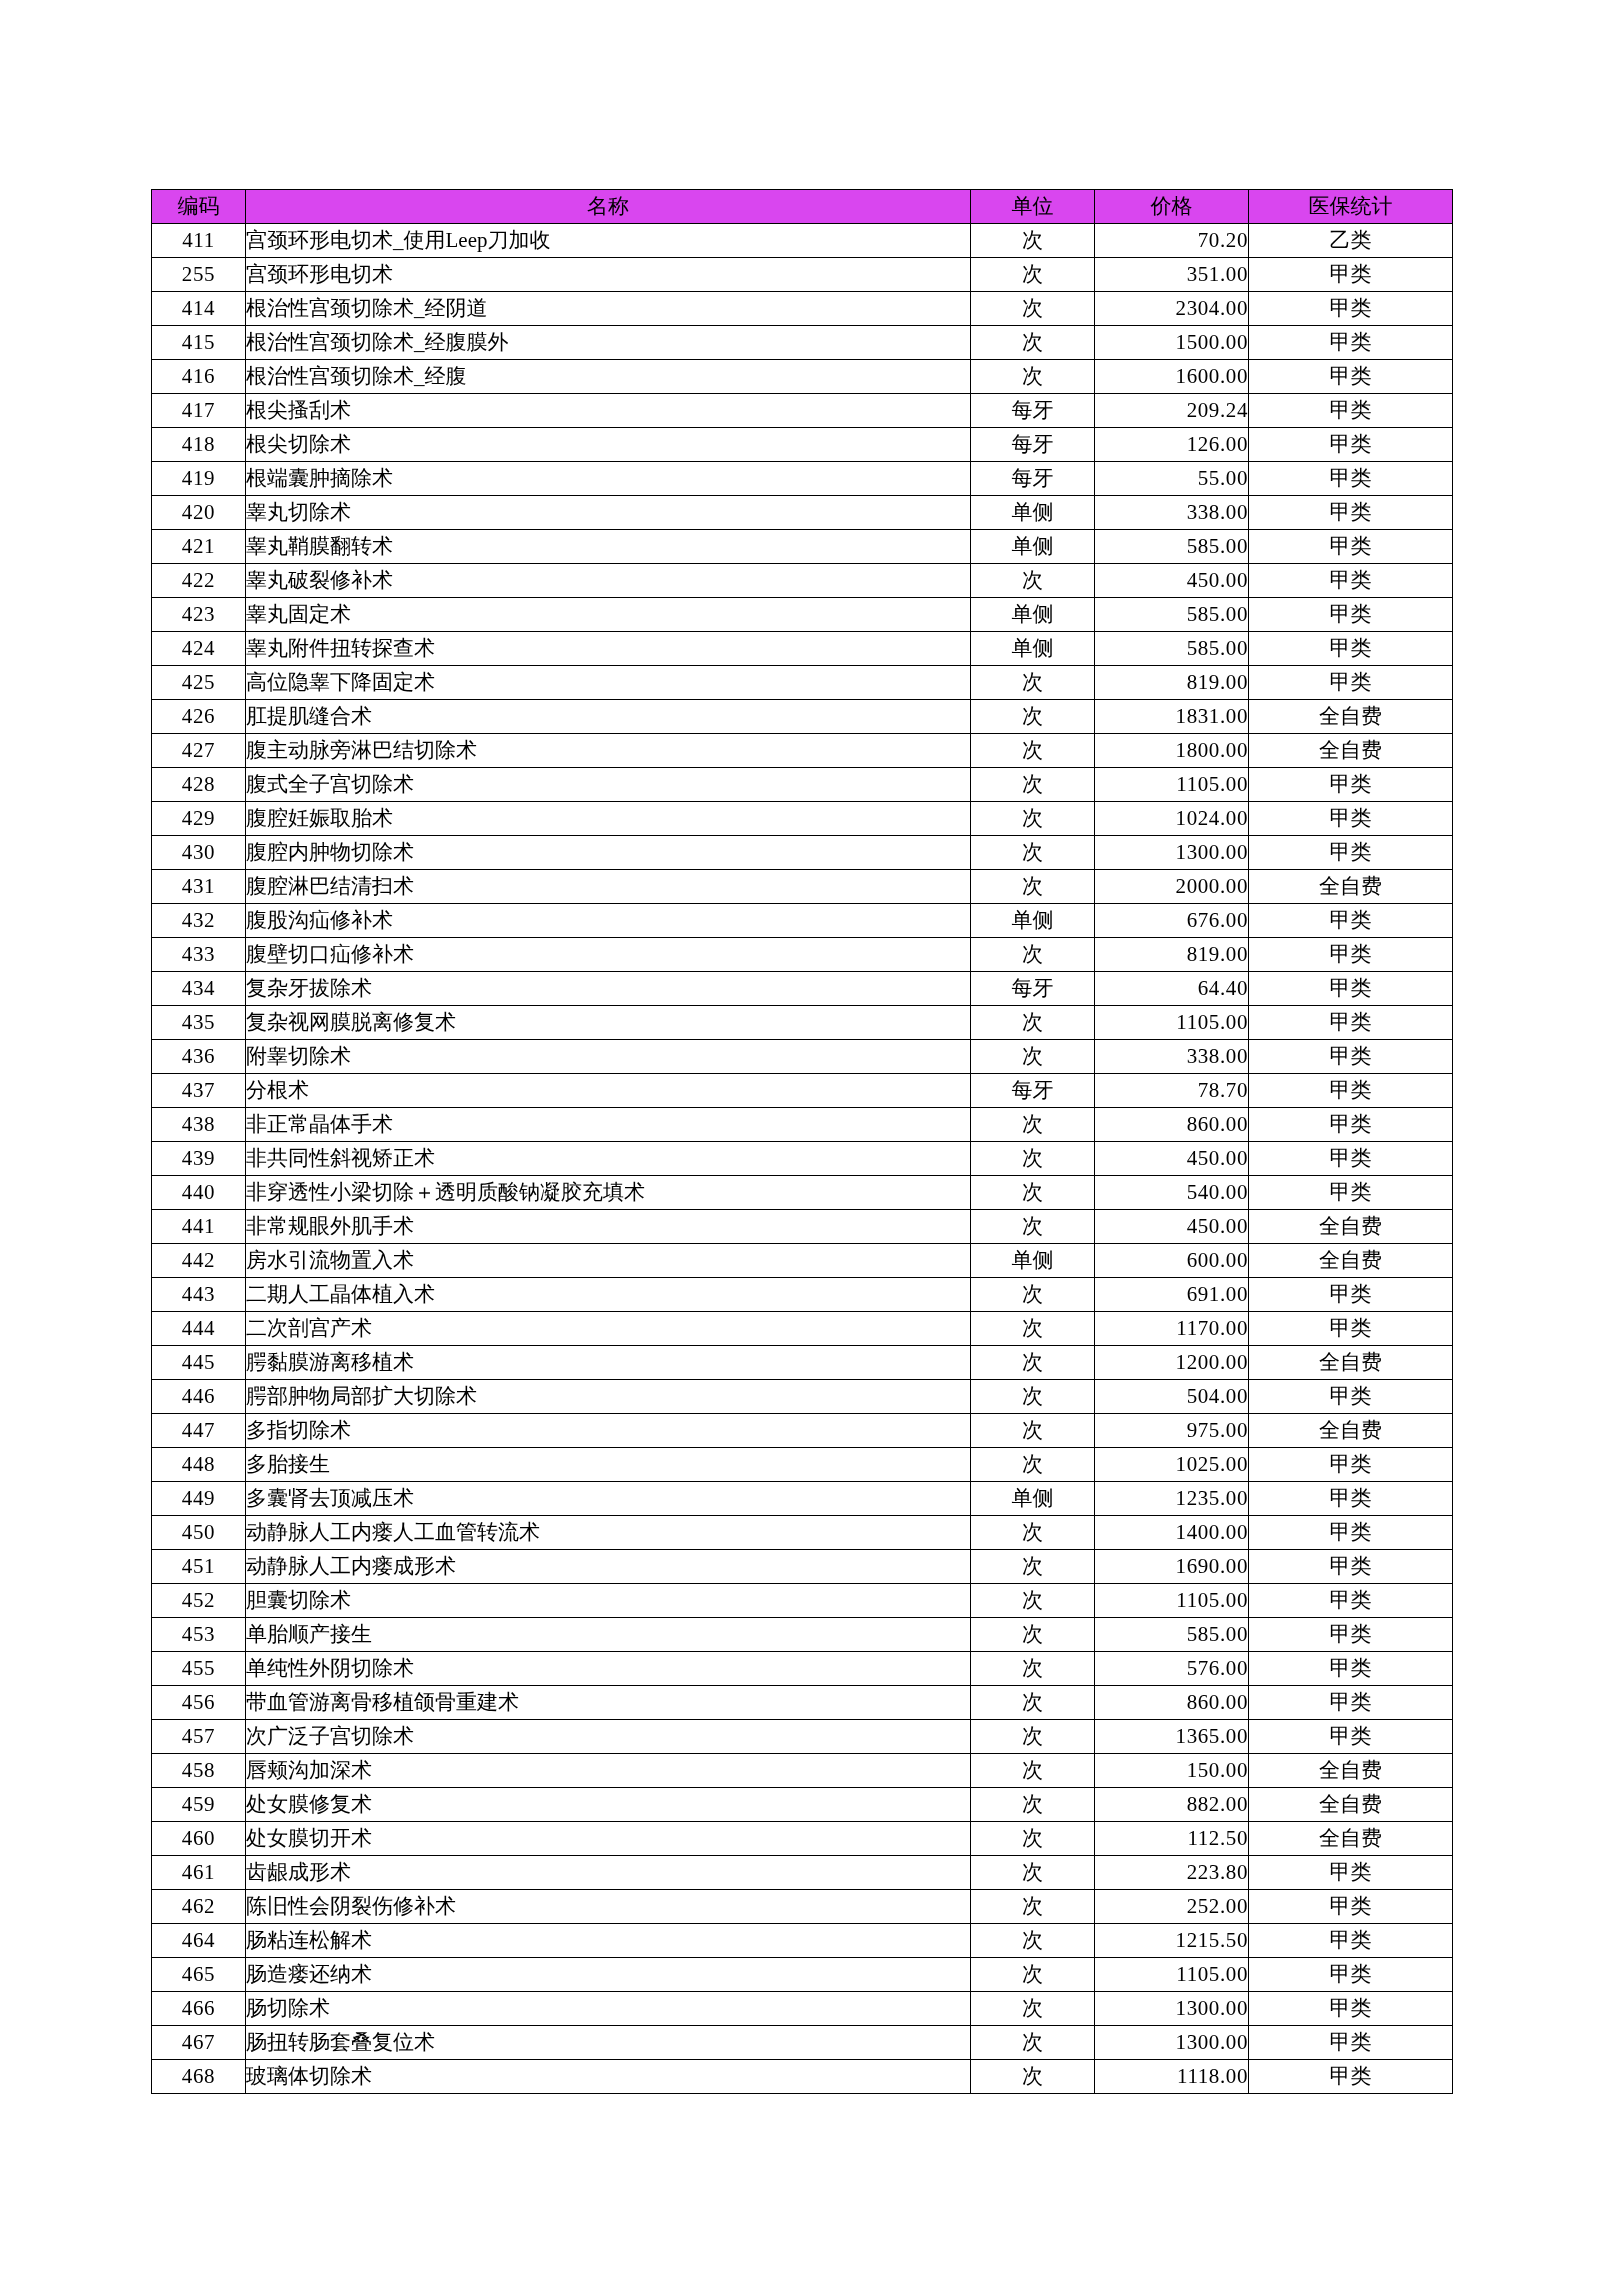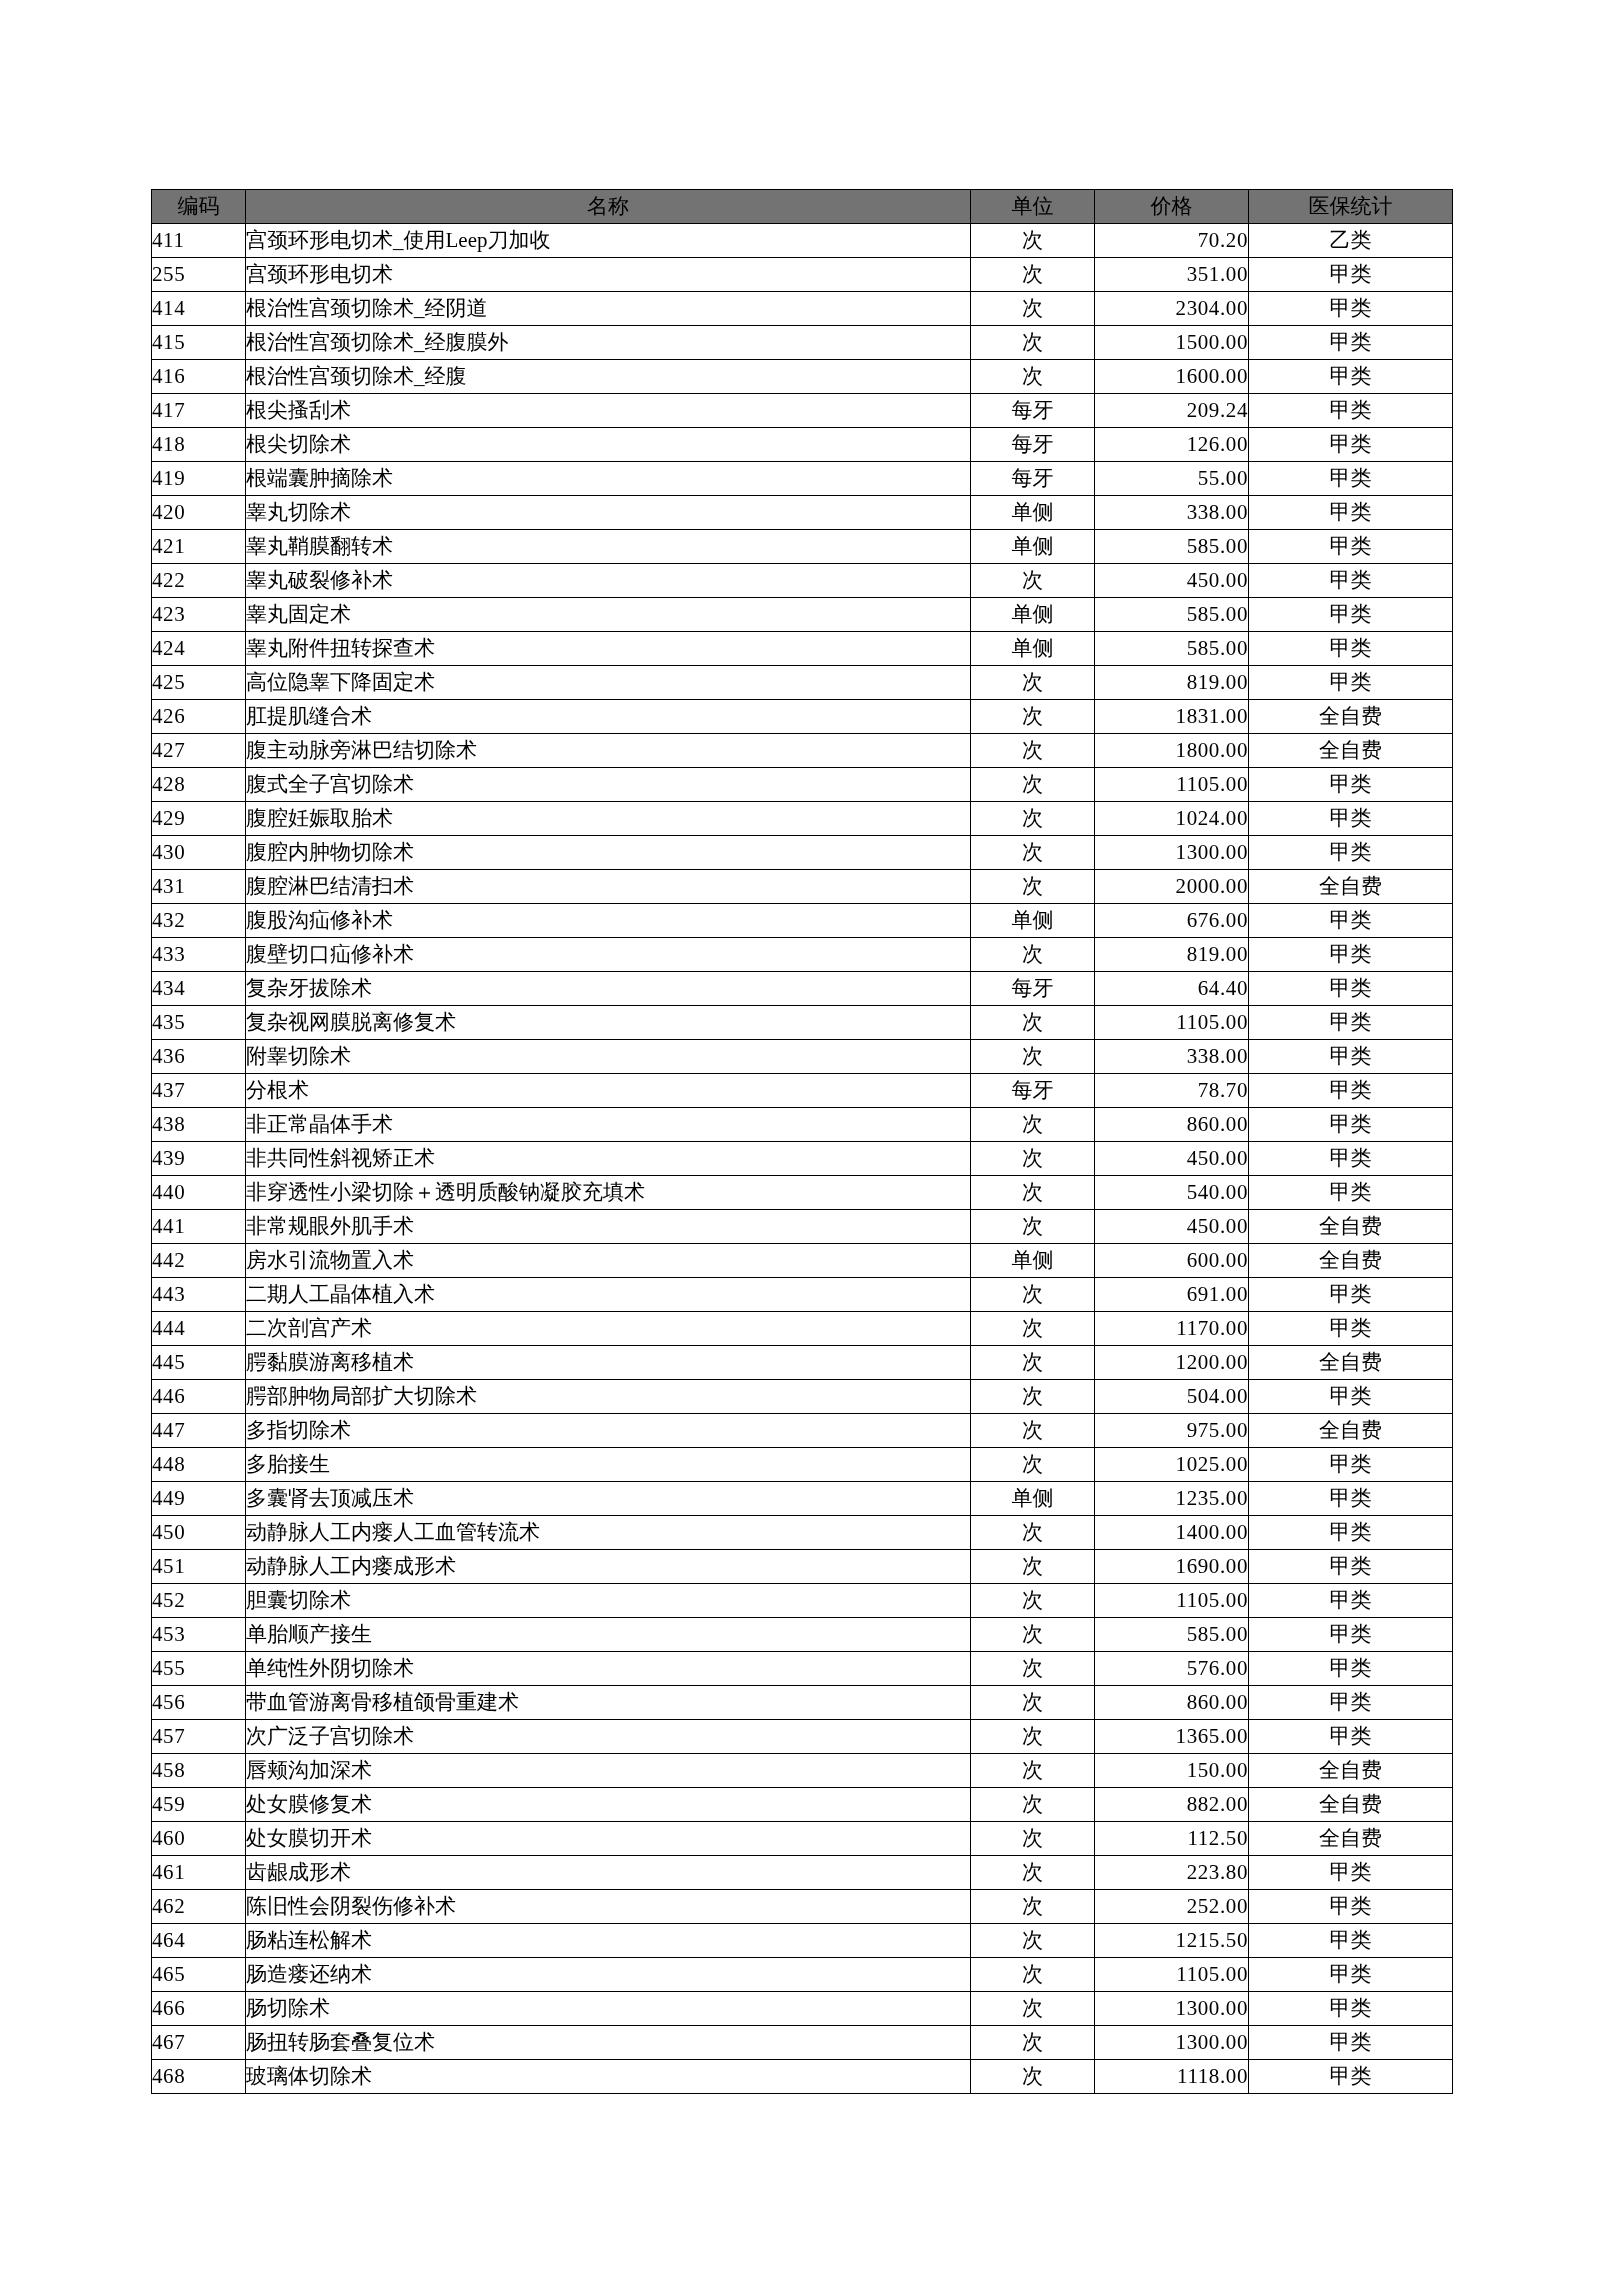--- a/index.html
+++ b/index.html
@@ -49,28 +49,28 @@
     height: 33px;
     font-size: 21px;
     line-height: 33px;
     font-weight: normal;
     color: #000000;
     overflow: hidden;
     white-space: nowrap;
   }
 
   thead th {
-    background: #737373;
+    background: #d946ef;
     text-align: center;
     height: 35px;
     line-height: 35px;
   }
 
   td.code {
-    text-align: left;
+    text-align: center;
     letter-spacing: 0.6px;
   }
   td.name {
     text-align: left;
     padding-left: 8.4px;
     margin-top: 15px;
   }
   td.unit {
     text-align: center;
   }

